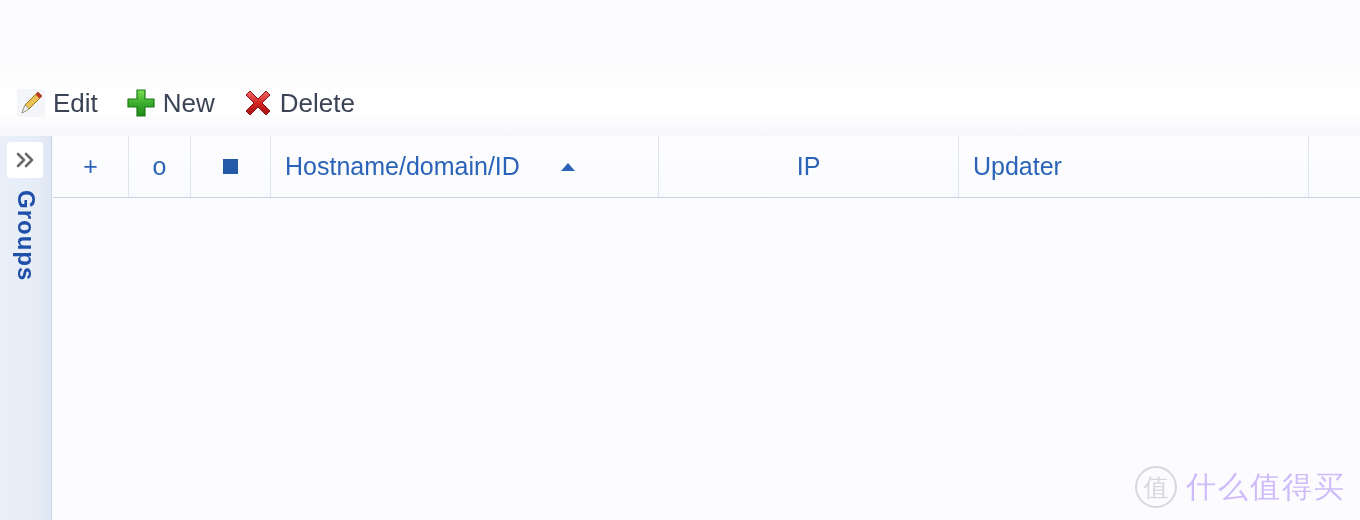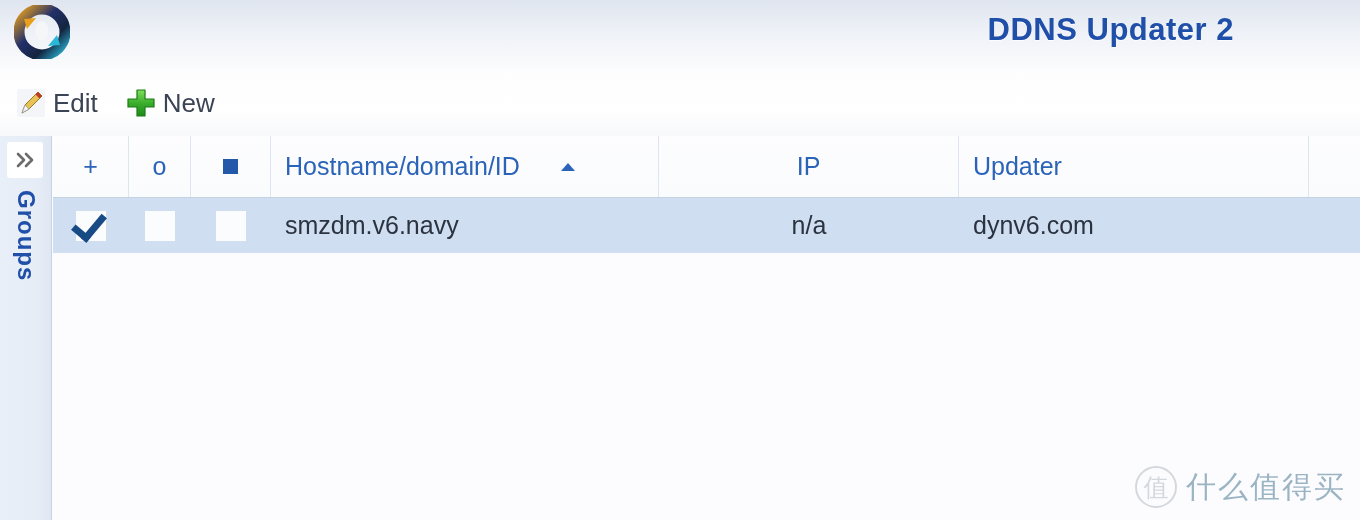--- a/index.html
+++ b/index.html
@@ -223,47 +223,30 @@
     border: 2px solid #9aa2ad;
     display: flex;
     align-items: center;
     justify-content: center;
     font-size: 25px;
     color: #9aa2ad;
     font-family: "DejaVu Sans", sans-serif;
   }
   .wm-text {
     font-size: 30px;
-    color: #0c4a6e;
+    color: #8b5cf6;
     letter-spacing: 2px;
     font-family: "DejaVu Sans", sans-serif;
   }
 </style>
 </head>
 <body>
 
 <div id="app">
 
-  <div class="banner">
-    <svg class="app-logo" viewBox="0 0 56 54">
-      <defs>
-        <linearGradient id="ringg" x1="0" y1="0" x2="1" y2="1">
-          <stop offset="0%" stop-color="#e8a01c"></stop>
-          <stop offset="40%" stop-color="#23306a"></stop>
-          <stop offset="70%" stop-color="#14243f"></stop>
-          <stop offset="100%" stop-color="#2bb8d8"></stop>
-        </linearGradient>
-      </defs>
-      <circle cx="28" cy="27" r="23" fill="none" stroke="url(#ringg)" stroke-width="11"></circle>
-      <path d="M10 14 L22 13 L13 24 Z" fill="#e8a01c"></path>
-      <path d="M46 40 L34 41 L43 30 Z" fill="#2bb8d8"></path>
-      <ellipse cx="28" cy="26" rx="6.5" ry="10" fill="#f4f6f8"></ellipse>
-    </svg>
-    <div class="app-title">DDNS Updater 2</div>
-  </div>
 
   <div class="toolbar">
 
     <div class="tool-btn">
       <svg class="tool-icon" viewBox="0 0 34 34">
         <rect x="3" y="3" width="28" height="28" rx="2" fill="#f4f5f8"></rect>
         <path d="M8 27 L11 19 L24 6 L28 10 L15 23 Z" fill="#e8c257" stroke="#9a7c20" stroke-width="1"></path>
         <path d="M11 19 L15 23 L8 27 Z" fill="#f2f3f6" stroke="#9a9a9a" stroke-width="0.8"></path>
         <path d="M24 6 L28 10 L25.5 12.5 L21.5 8.5 Z" fill="#c0392b"></path>
       </svg>
@@ -277,20 +260,33 @@
             <stop offset="0%" stop-color="#7fe05a"></stop>
             <stop offset="50%" stop-color="#3cae2e"></stop>
             <stop offset="100%" stop-color="#1e8a19"></stop>
           </linearGradient>
         </defs>
         <path d="M13 4 h8 v9 h9 v8 h-9 v9 h-8 v-9 h-9 v-8 h9 z" fill="url(#grn)" stroke="#1b7a16" stroke-width="1.2" stroke-linejoin="round"></path>
       </svg>
       <span class="label">New</span>
     </div>
 
+    <div class="tool-btn">
+      <svg class="tool-icon" viewBox="0 0 34 34">
+        <defs>
+          <linearGradient id="redg" x1="0" y1="0" x2="0" y2="1">
+            <stop offset="0%" stop-color="#f06a6a"></stop>
+            <stop offset="50%" stop-color="#d42424"></stop>
+            <stop offset="100%" stop-color="#a11212"></stop>
+          </linearGradient>
+        </defs>
+        <path d="M9 5 L17 13 L25 5 L29 9 L21 17 L29 25 L25 29 L17 21 L9 29 L5 25 L13 17 L5 9 Z" fill="url(#redg)" stroke="#8d1010" stroke-width="1" stroke-linejoin="round"></path>
+      </svg>
+      <span class="label">Delete</span>
+    </div>
 
   </div>
 
   <div class="sidebar">
     <div class="sidebar-expand">
       <svg width="22" height="18" viewBox="0 0 22 18">
         <path d="M4 3 L10 9 L4 15" fill="none" stroke="#6b6b6b" stroke-width="2.6" stroke-linecap="round" stroke-linejoin="round"></path>
         <path d="M12 3 L18 9 L12 15" fill="none" stroke="#6b6b6b" stroke-width="2.6" stroke-linecap="round" stroke-linejoin="round"></path>
       </svg>
     </div>
@@ -309,35 +305,20 @@
       </div>
       <div class="th left col-host">
         <span>Hostname/domain/ID</span>
         <span class="sort-arrow"></span>
       </div>
       <div class="th center col-ip">IP</div>
       <div class="th left col-prov">Updater</div>
       <div class="th left col-extra"></div>
     </div>
 
-    <div class="row">
-      <div class="td center col-check">
-        <span class="checkbox checked"></span>
-      </div>
-      <div class="td center col-o">
-        <span class="checkbox"></span>
-      </div>
-      <div class="td center col-sq">
-        <span class="checkbox"></span>
-      </div>
-      <div class="td left col-host">smzdm.v6.navy</div>
-      <div class="td center col-ip">n/a</div>
-      <div class="td left col-prov">dynv6.com</div>
-      <div class="td left col-extra"></div>
-    </div>
 
   </div>
 
   <div class="watermark">
     <div class="wm-circle">值</div>
     <div class="wm-text">什么值得买</div>
   </div>
 
 </div>
 

